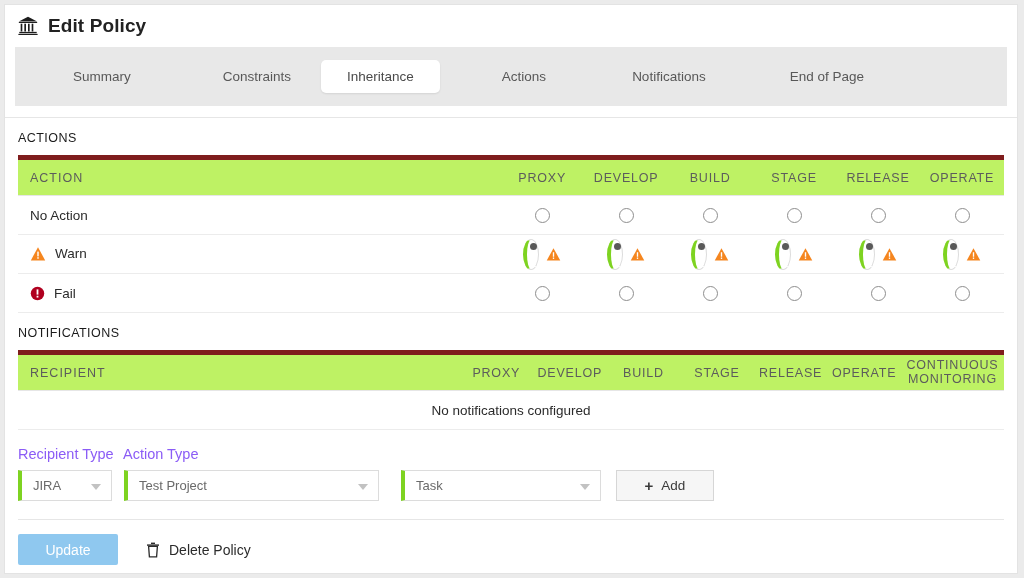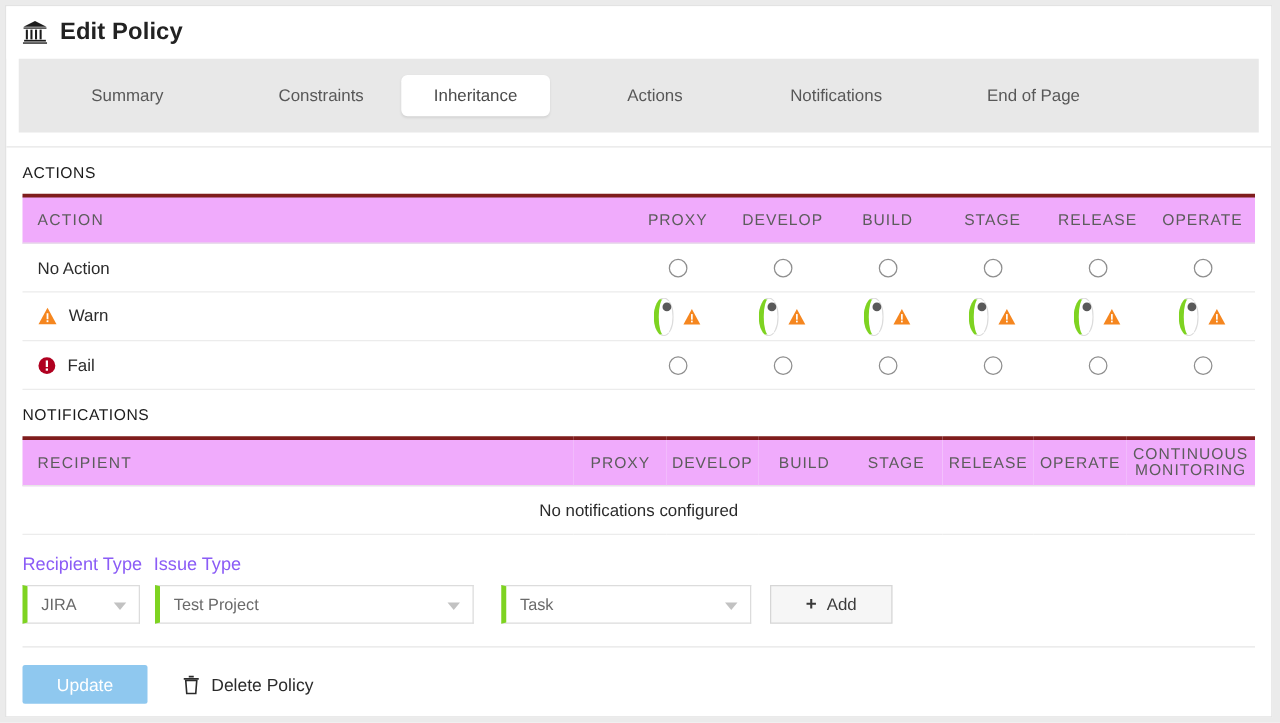--- a/index.html
+++ b/index.html
@@ -83,22 +83,22 @@
     padding: 13px 0 10px 13px;
   }
 
   table.grid {
     width: calc(100% - 26px);
     margin: 0 13px;
     border-collapse: collapse;
     table-layout: fixed;
   }
   table.grid thead th {
-    background: #f0abfc;
-    border-top: 3px solid #7f1d1d;
+    background: #bef264;
+    border-top: 5px solid #7f1d1d;
     border-bottom: 1px solid #e6e6e6;
     font-size: 12.5px;
     font-weight: normal;
     color: #5c5c5c;
     letter-spacing: 0.8px;
     height: 38px;
     text-align: center;
     padding: 0;
     vertical-align: middle;
   }
@@ -489,21 +489,21 @@
     <tbody>
       <tr class="empty-row">
         <td colspan="8">No notifications configured</td>
       </tr>
     </tbody>
   </table>
 
   <div class="formwrap">
     <div class="labels">
       <span class="lbl-recip">Recipient Type</span>
-      <span class="lbl-issue">Issue Type</span>
+      <span class="lbl-issue">Action Type</span>
     </div>
     <div class="controls">
       <div class="sel sel-jira">
         <span>JIRA</span>
         <span class="caret"></span>
       </div>
       <div class="sel sel-proj">
         <span>Test Project</span>
         <span class="caret"></span>
       </div>

